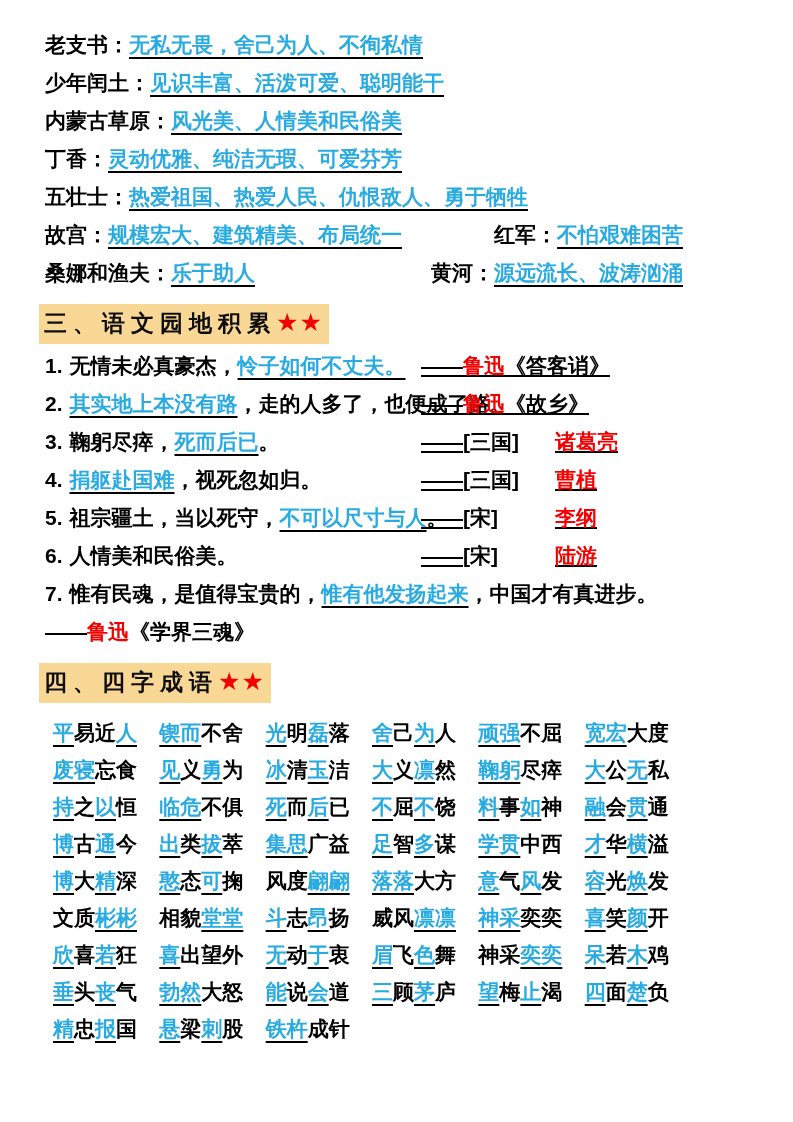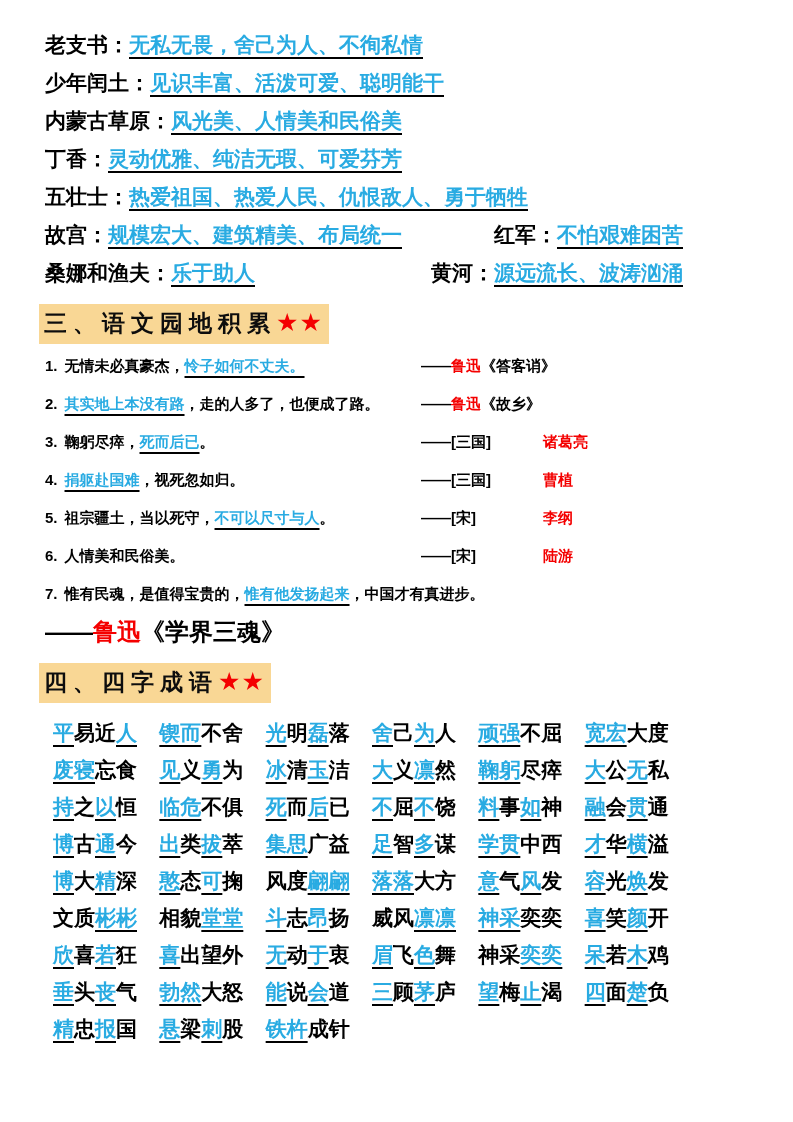--- a/index.html
+++ b/index.html
@@ -39,26 +39,26 @@
     margin:12px 0 3px -6px;
     color:#0d0d0d;
   }
   .sec-header .stars {
     color:var(--red,#F40000);
     letter-spacing:1px;
     font-size:25px;
   }
 
   
-  .q-row { display:flex; font-size:15px; line-height:38px; white-space:nowrap; }
+  .q-row { display:flex; font-size:21px; line-height:38px; white-space:nowrap; }
   .q-content { flex:1 1 auto; min-width:0; }
   .q-num { margin-right:7px; }
-  .q-attr { flex:0 0 262px; }
+  .q-attr { flex:0 0 262px;text-decoration:underline; }
   .q-attr .src { display:inline-block; min-width:92px; }
-  .q-footer { font-size:24px; line-height:38px; }
+  .q-footer { font-size:21px; line-height:38px; }
 
   
   #idiom-grid {
     display:grid;
     grid-template-columns:repeat(6,1fr);
     margin-top:8px;
   }
   .cell { font-size:21px; line-height:37px; white-space:nowrap;margin-left:8px; }
 </style>
 </head>

